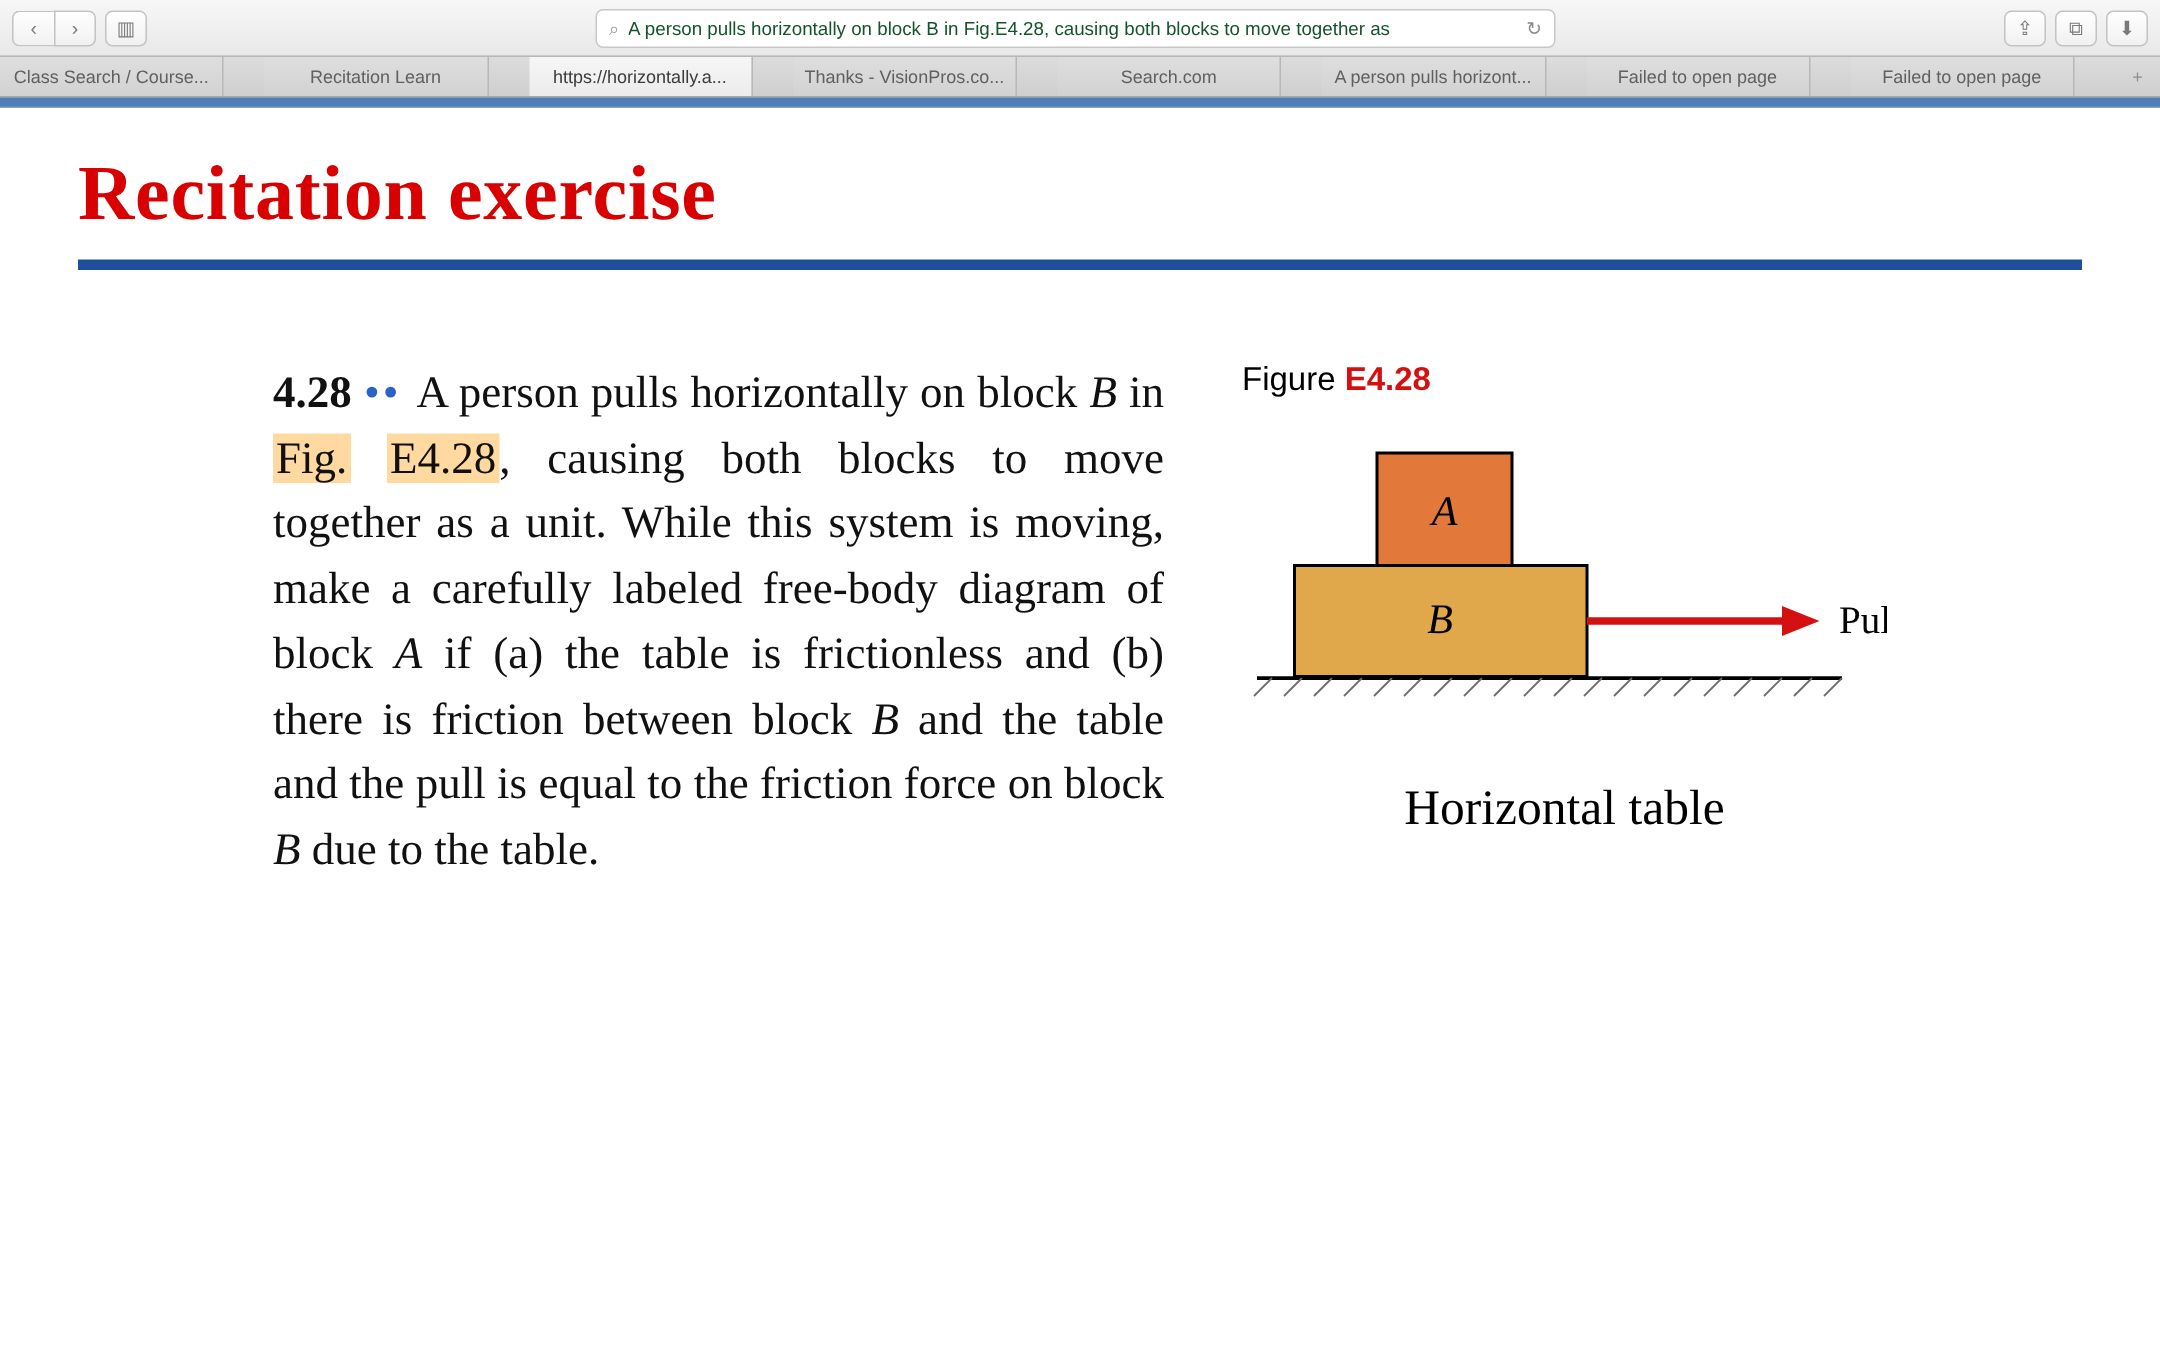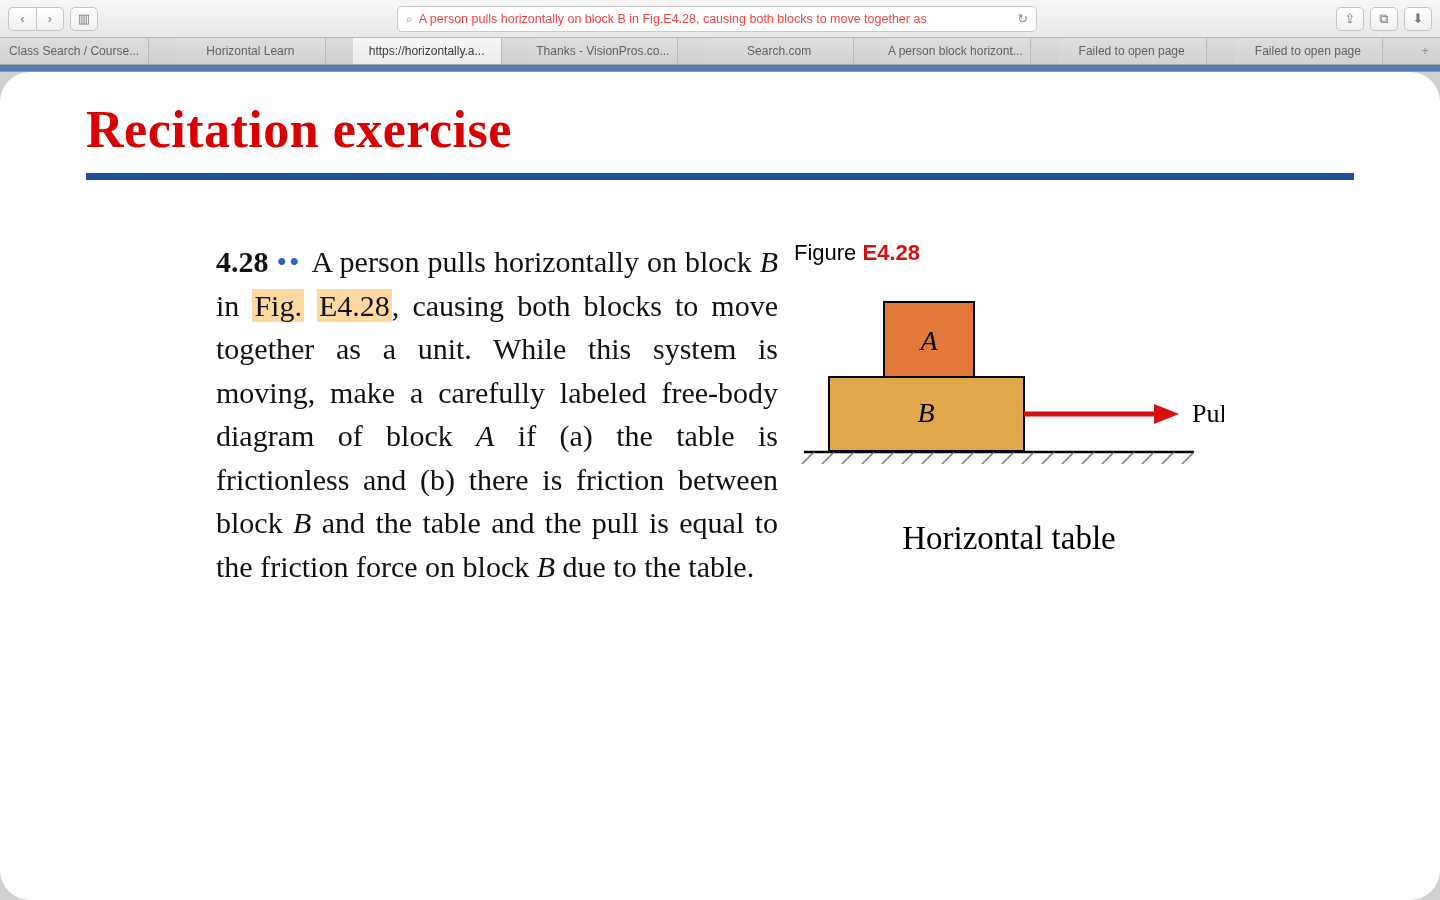--- a/index.html
+++ b/index.html
@@ -20,47 +20,47 @@
   .navpair { display:flex; }
   .navpair .pillbtn:first-child{border-top-right-radius:0;border-bottom-right-radius:0;border-right:none;}
   .navpair .pillbtn:last-child{border-top-left-radius:0;border-bottom-left-radius:0;}
   .addrwrap { flex:1; display:flex; justify-content:center; }
   .addressbar {
     width: 640px; height:26px; border:1px solid #c8c8c8; border-radius:5px;
     background:#fff; display:flex; align-items:center; gap:6px; padding:0 8px;
     color:#606060; font-size:12.5px;
   }
   .addressbar .mag { color:#9a9a9a; font-size:12px;}
-  .addressbar .txt { white-space:nowrap; overflow:hidden; text-overflow:ellipsis; color:#ef4444;text-align:right;}
+  .addressbar .txt { white-space:nowrap; overflow:hidden; text-overflow:ellipsis; color:#14532d;text-align:right;}
   .addressbar .txt .faded{color:#b3b3b3;}
   .addressbar .reload{margin-left:auto;color:#8a8a8a;}
   .rightbtns{display:flex;gap:6px;}
   
   .tabbar {
     height:27px; background:linear-gradient(#dcdcdc,#cfcfcf);
     border-bottom:1px solid #a9a9a9;
     display:flex; font-size:12px; color:#606060;gap:27px;
   }
   .tab {
     flex:1; display:flex; align-items:center; justify-content:center;
     border-right:1px solid #b8b8b8; padding:0 6px;
     white-space:nowrap; overflow:hidden; text-overflow:ellipsis;
     background:linear-gradient(#dedede,#d2d2d2);
   }
   .tab.active{ background:linear-gradient(#f6f6f6,#ececec); color:#3b3b3b;}
   .newtab{ width:30px; flex:0 0 30px; display:flex;align-items:center;justify-content:center; color:#8e8e8e; border-right:none;}
   .bluebar{height:7px;background:#4f7db5;border-bottom:1px solid #7aa0c8;}
   
-  .page { background:#ffffff; margin:0; height: calc(900px - 38px - 27px - 7px); padding: 28px 86px; border-radius: 30px; }
+  .page { background:#ffffff; margin:0; height: calc(900px - 38px - 27px - 7px); padding: 28px 52px; }
   .h1 {
     font-family:"Times New Roman",serif; font-weight:bold; color:#d80000;
     font-size:52px; letter-spacing:0.5px; margin-bottom:14px;
   }
   .rule{height:7px;background:#1f4f9c;width:100%;}
-  .body{display:flex; gap:16px; margin-top:60px; padding: 0 130px;}
+  .body{display:flex; gap:52px; margin-top:60px; padding: 0 130px;}
   .problem{
     font-family:"Times New Roman",serif; font-size:30px; line-height:1.45;
     color:#111; text-align:justify;
   }
   .problem .num{font-weight:bold;}
   .dots{color:#2a62c9; letter-spacing:2px;}
   .hl{background:#ffd9a0; padding:0 2px;}
   .figurecol{width:430px; flex:0 0 430px;}
   .figlabel{font-family:Helvetica,Arial,sans-serif; font-size:22px; margin-bottom:16px; white-space:nowrap;}
   .figlabel .fw{font-weight:400;}
@@ -100,25 +100,25 @@
         <span>⧉</span>
       </div>
     <div class="pillbtn">
         <span>⬇</span>
       </div>
   </div>
 </div>
 
 <div class="tabbar">
   <div class="tab">Class Search / Course...</div>
-  <div class="tab">Horizontal Learn</div>
+  <div class="tab">Recitation Learn</div>
   <div class="tab active">https://horizontally.a...</div>
   <div class="tab">Thanks - VisionPros.co...</div>
   <div class="tab">Search.com</div>
-  <div class="tab">A person block horizont...</div>
+  <div class="tab">A person pulls horizont...</div>
   <div class="tab">Failed to open page</div>
   <div class="tab">Failed to open page</div>
   <div class="newtab">+</div>
 </div>
 
 <div class="bluebar"></div>
 
 <div class="page">
   <div class="h1">Recitation exercise</div>
   <div class="rule"></div>

